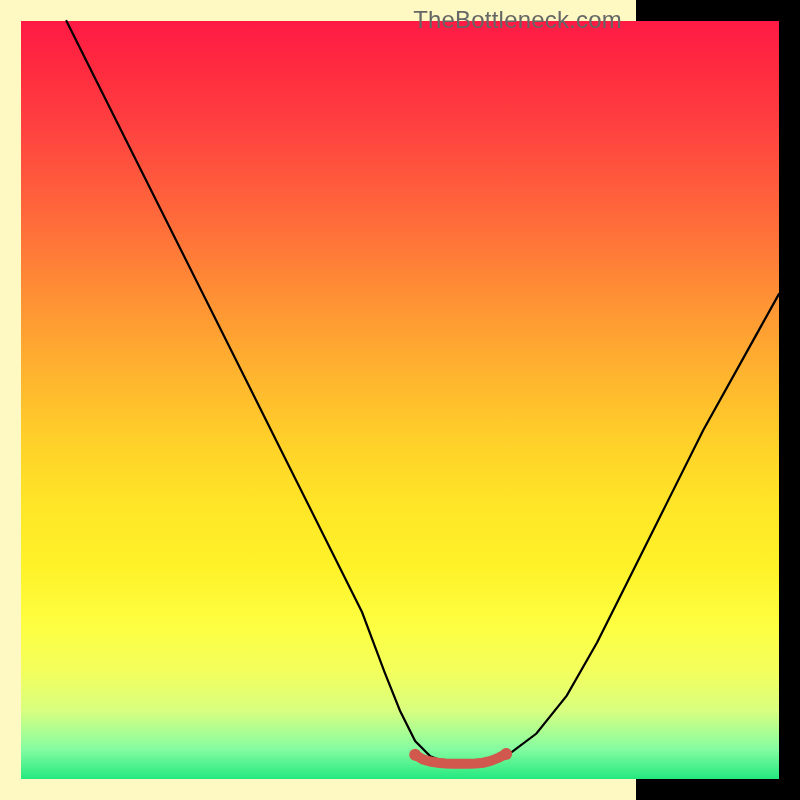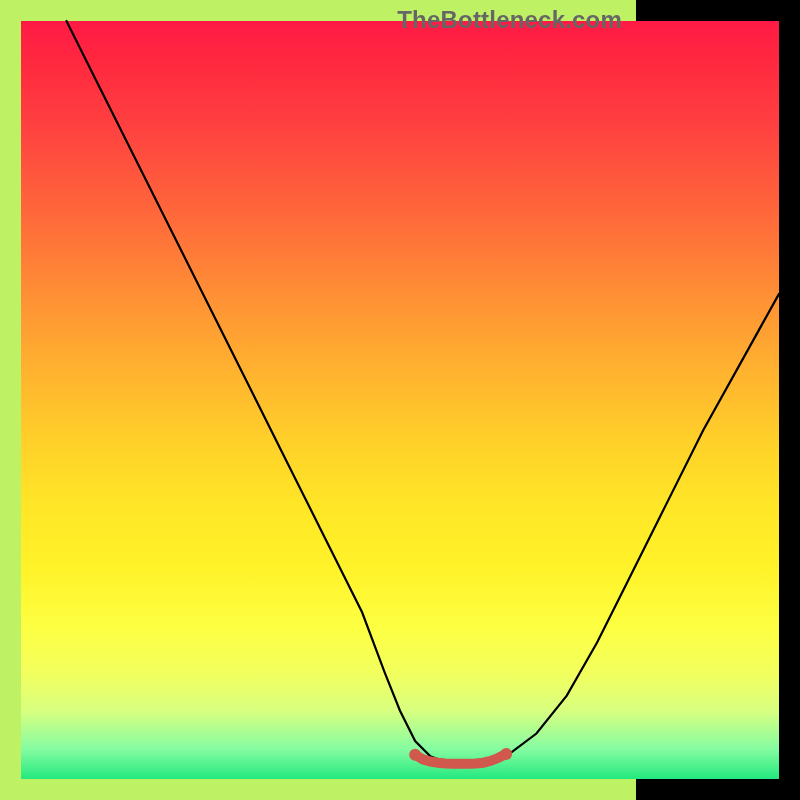--- a/index.html
+++ b/index.html
@@ -1,22 +1,21 @@
 <!DOCTYPE html>
 <html><head>
 <meta charset="utf-8">
 <style>
   * { margin: 0; padding: 0; box-sizing: border-box; }
   html, body { width: 800px; height: 800px; overflow: hidden; background: #000; }
   .frame {
     position: relative;
     width: 636px;
     height: 800px;
-    background: #bef264;
-    font-weight: bold;
+    background: #fef9c3;
   }
   .watermark {
     position: absolute;
     top: 6px;
     right: 14px;
     font-family: Arial, Helvetica, sans-serif;
     font-size: 24px;
     color: #666;
     letter-spacing: 0.2px;
     z-index: 10;

